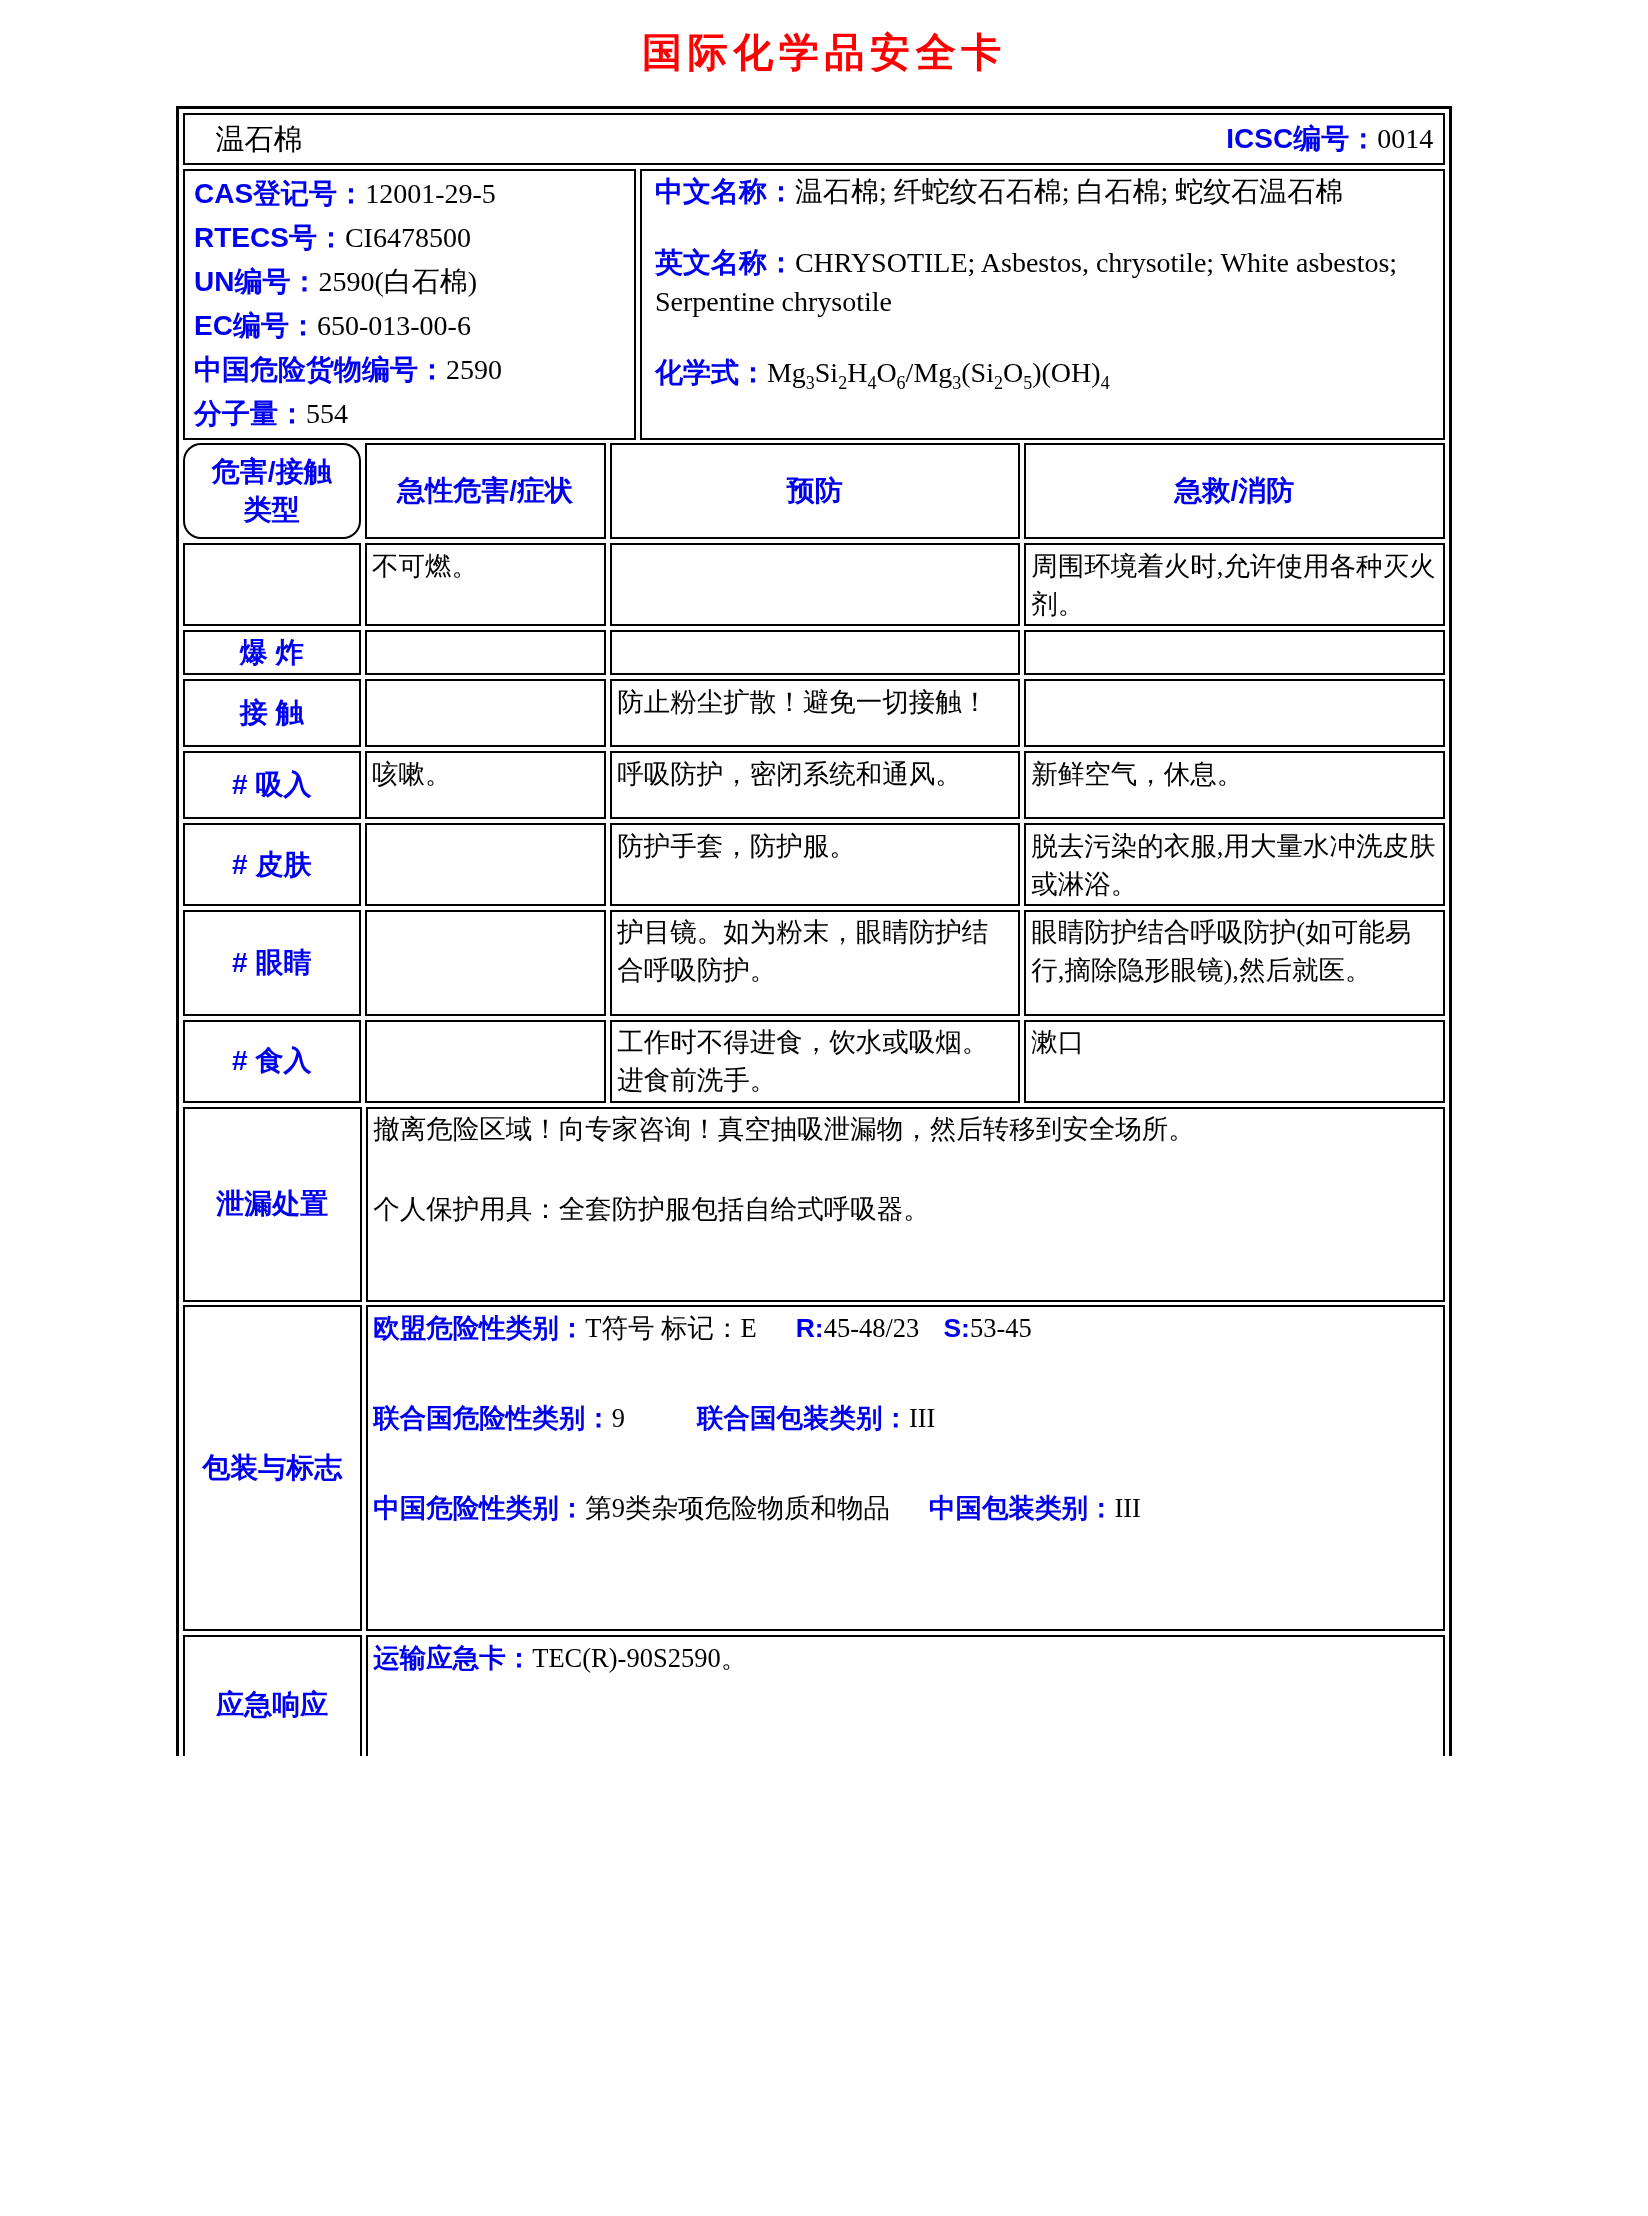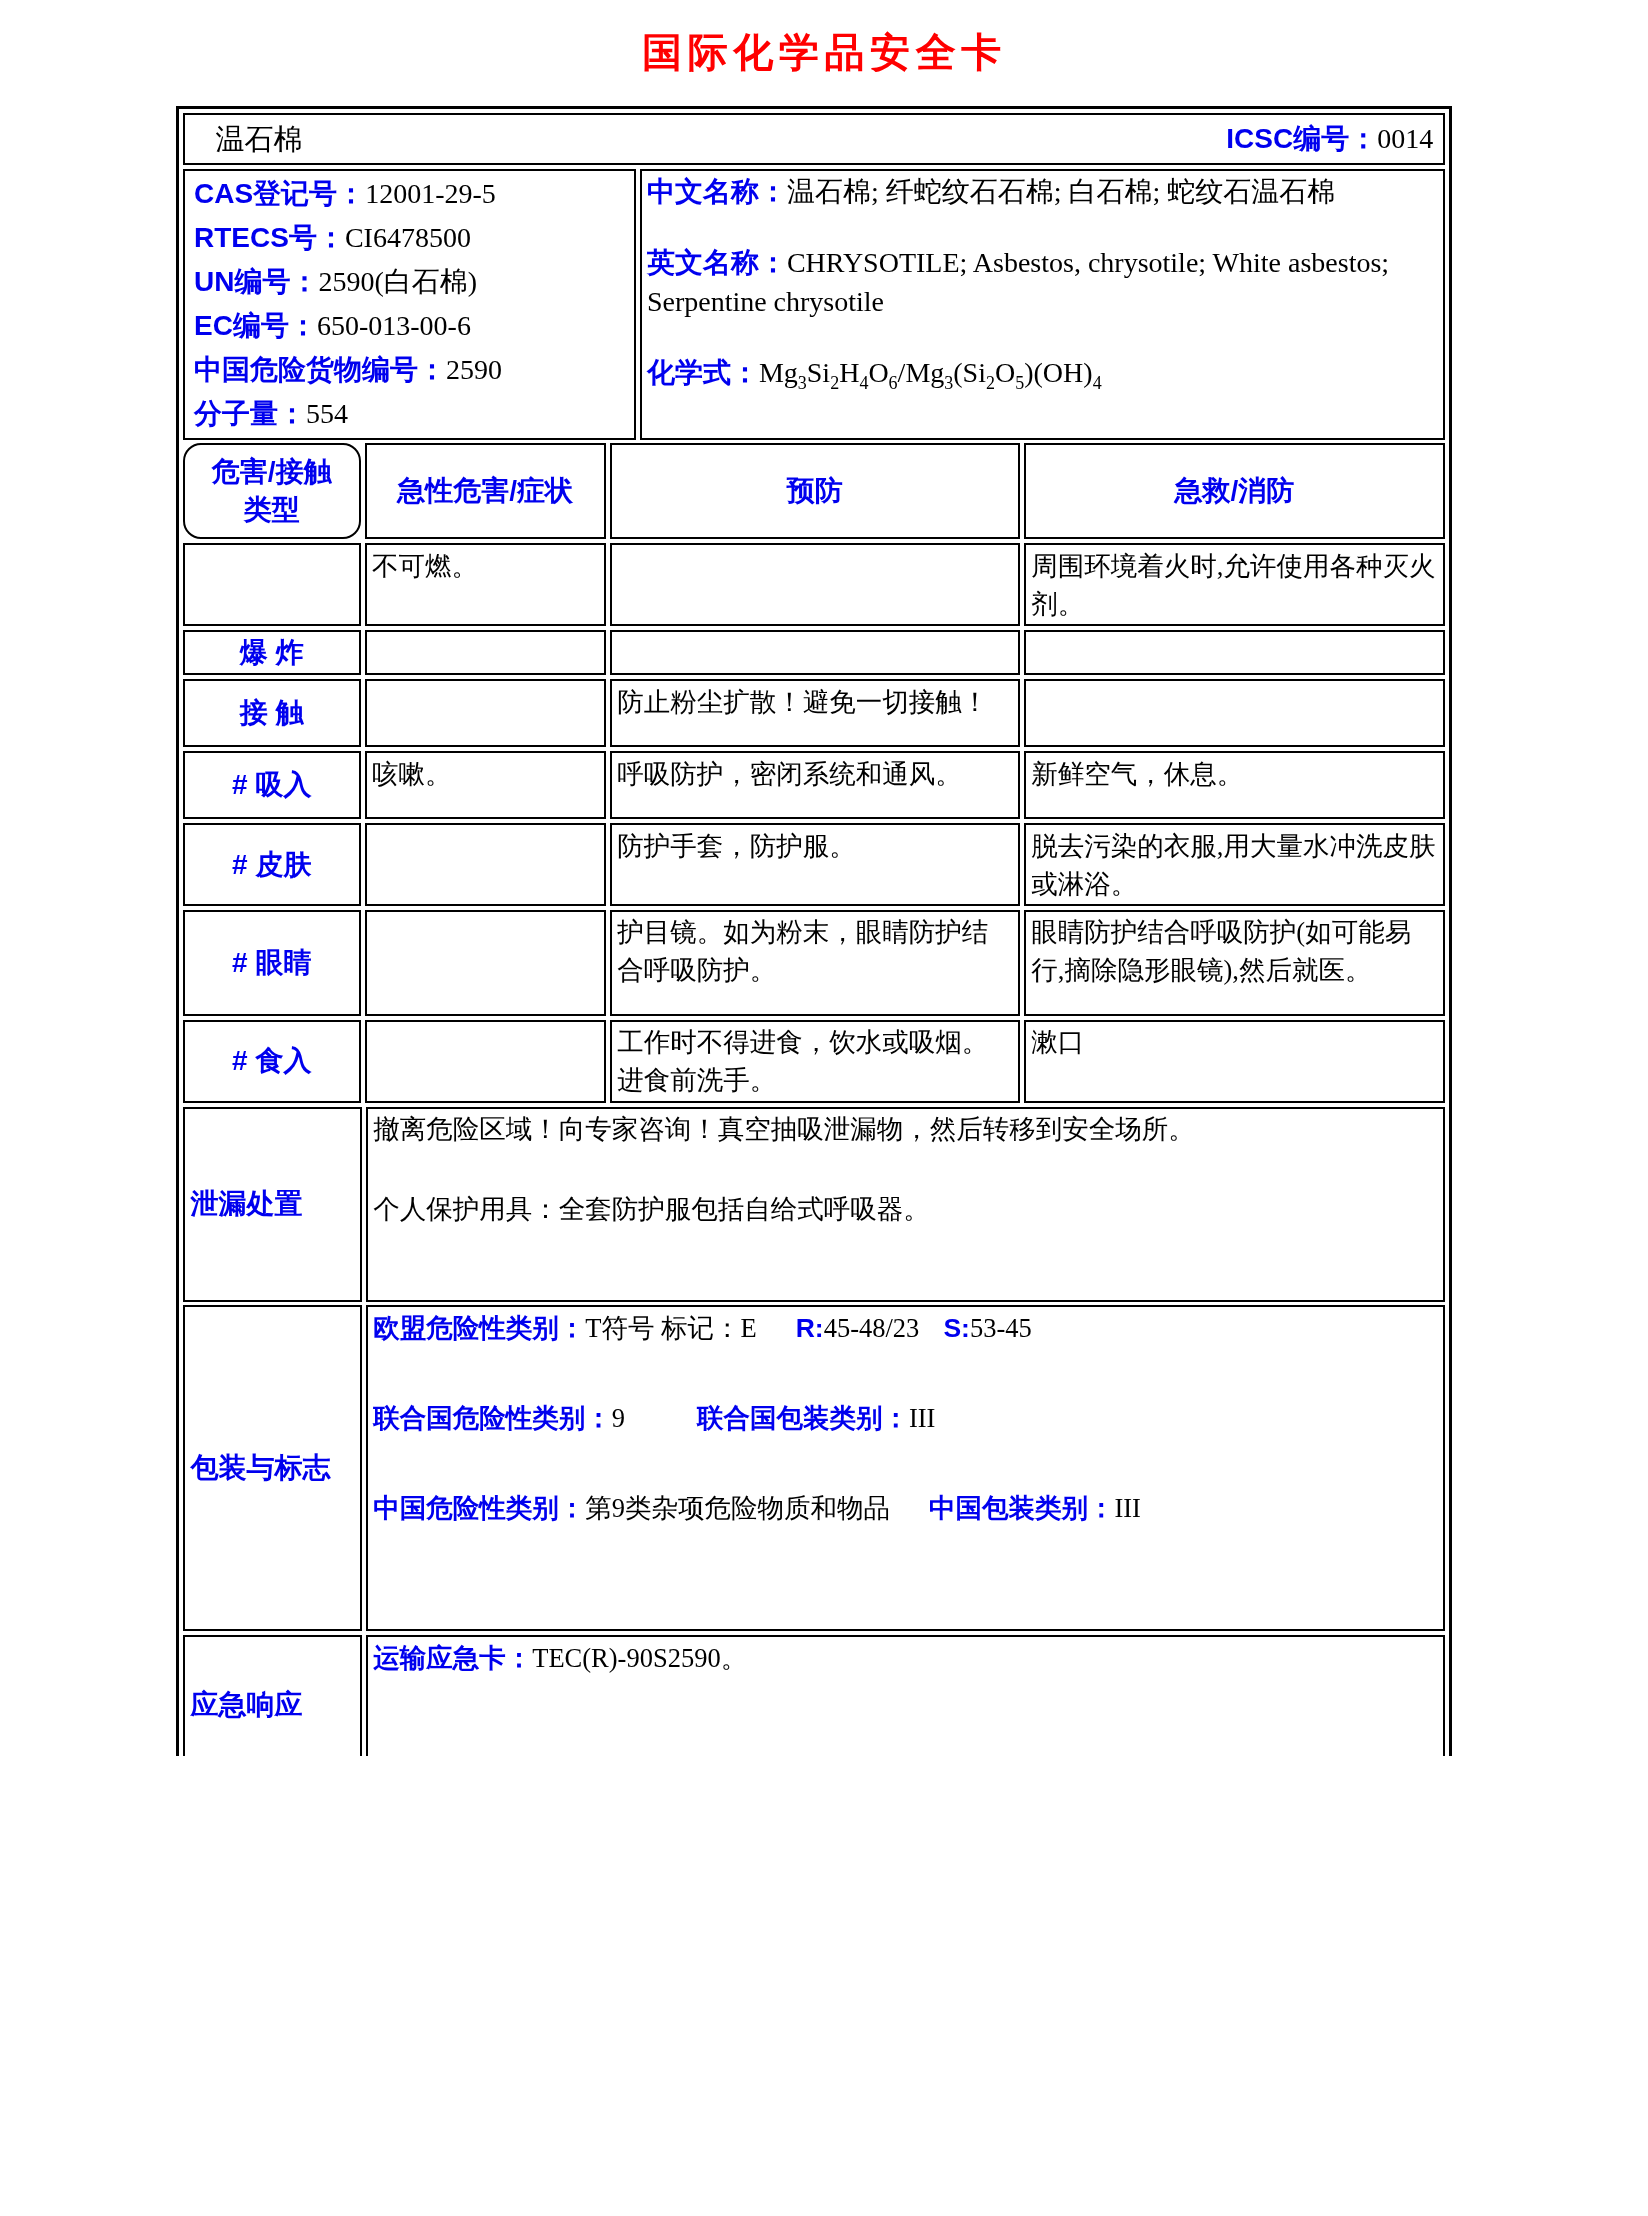--- a/index.html
+++ b/index.html
@@ -29,37 +29,37 @@
   .val { color:#000; }
   
   .td-name { height:52px; vertical-align:middle; }
   .name-wrap { display:flex; justify-content:space-between; align-items:center; }
   .substance { font-size:29px; padding-left:25px; }
   .icsc { font-size:28px; padding-right:4.2px; }
   
   .td-id { height:266px; }
   .td-id-left { padding-left:9px; }
   .idrow { line-height:44px; font-size:28px; white-space:nowrap; }
-  .td-id-right { padding-left:5px; }
+  .td-id-right { padding-left:13px; }
   .idblock { margin-bottom:32px; font-size:28px; line-height:39px; }
   .idblock:last-child { margin-bottom:0; }
   sub { font-size:18px; }
   
   .th { text-align:center; vertical-align:middle; height:96px; font-size:28px; }
   .pre { white-space:pre-line;border-radius:18px; }
   .typecell { text-align:center; vertical-align:middle; font-size:28px; }
   .r-fire  td { height:78px; }
   .r-exp   td { height:45px; }
   .r-cont  td { height:68px; }
   .r-inh   td { height:68px; }
   .r-skin  td { height:78px; }
   .r-eye   td { height:106px; }
   .r-ing   td { height:70px; }
   
-  .mlabel { vertical-align:middle; font-size:28px; }
+  .mlabel { text-align:center; vertical-align:middle; font-size:28px; }
   .td-spill { height:195px; }
   .td-pack  { height:326px; }
   .td-emerg { height:139px; }
   .td-stor  { height:92px; }
   .spill-line2 { margin-top:42px; }
   .packline { margin-bottom:52px; white-space:nowrap; }
   .gap-sm { display:inline-block; width:24px; }
   .gap-md { display:inline-block; width:39px; }
   .gap-lg { display:inline-block; width:72px; }
   p { margin:0; }

